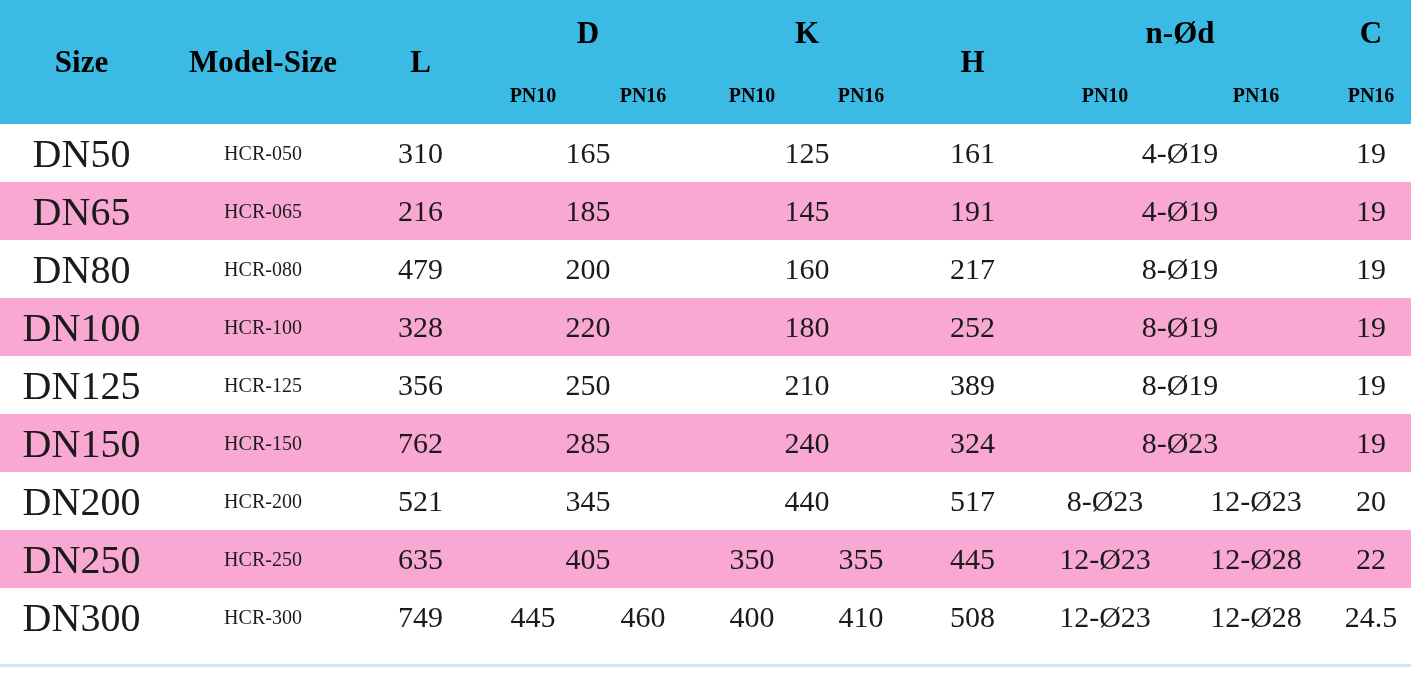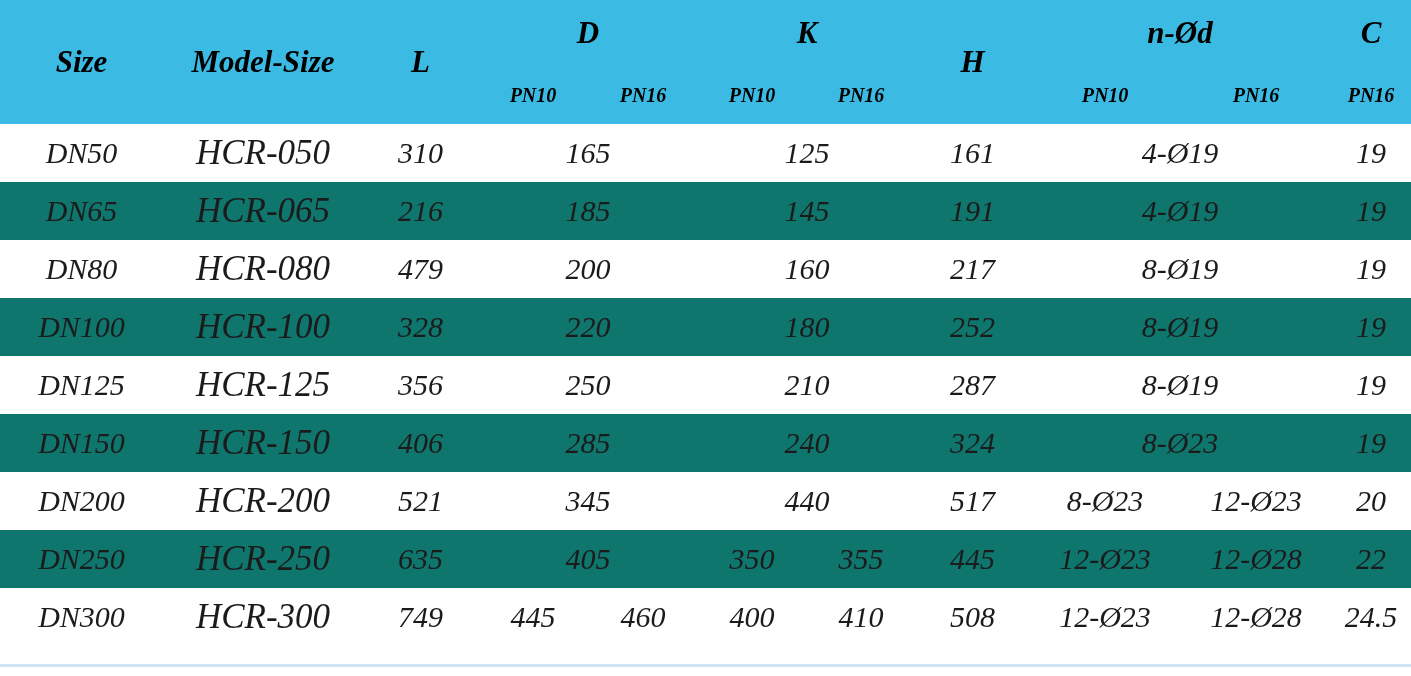--- a/index.html
+++ b/index.html
@@ -16,21 +16,20 @@
   #sheet {
     position: relative;
     width: 1411px;
     height: 676px;
     box-sizing: border-box;
   }
   table.spec {
     border-collapse: collapse;
     width: 1411px;
     table-layout: fixed;
-    font-style: italic;
   }
   
   thead tr.hdr-top th,
   thead tr.hdr-sub th {
     background: #3bbbe4;
     color: #000000;
     font-weight: bold;
     text-align: center;
     vertical-align: middle;
     padding: 0;
@@ -55,30 +54,30 @@
     height: 58px;
     text-align: center;
     vertical-align: middle;
     font-size: 30px;
     color: #1b1b1b;
     padding: 0;
     border: 0;
     white-space: nowrap;
   }
   tbody tr.alt td {
-    background: #0f766e;
+    background: #f9a8d4;
   }
   tbody tr.norm td {
     background: #ffffff;
   }
   td.size-col {
-    font-size: 30px;
+    font-size: 40px;
   }
   td.model-col {
-    font-size: 35px;
+    font-size: 20px;
   }
   
   #footline {
     position: absolute;
     left: 0;
     top: 664px;
     width: 1411px;
     height: 3px;
     background: #cfe3f1;
   }
@@ -169,28 +168,28 @@
           <td>252</td>
           <td class="span2" colspan="2">8-Ø19</td>
           <td>19</td>
         </tr>
         <tr class="norm">
           <td class="size-col">DN125</td>
           <td class="model-col">HCR-125</td>
           <td>356</td>
           <td class="span2" colspan="2">250</td>
           <td class="span2" colspan="2">210</td>
-          <td>287</td>
+          <td>389</td>
           <td class="span2" colspan="2">8-Ø19</td>
           <td>19</td>
         </tr>
         <tr class="alt">
           <td class="size-col">DN150</td>
           <td class="model-col">HCR-150</td>
-          <td>406</td>
+          <td>762</td>
           <td class="span2" colspan="2">285</td>
           <td class="span2" colspan="2">240</td>
           <td>324</td>
           <td class="span2" colspan="2">8-Ø23</td>
           <td>19</td>
         </tr>
         <tr class="norm">
           <td class="size-col">DN200</td>
           <td class="model-col">HCR-200</td>
           <td>521</td>

